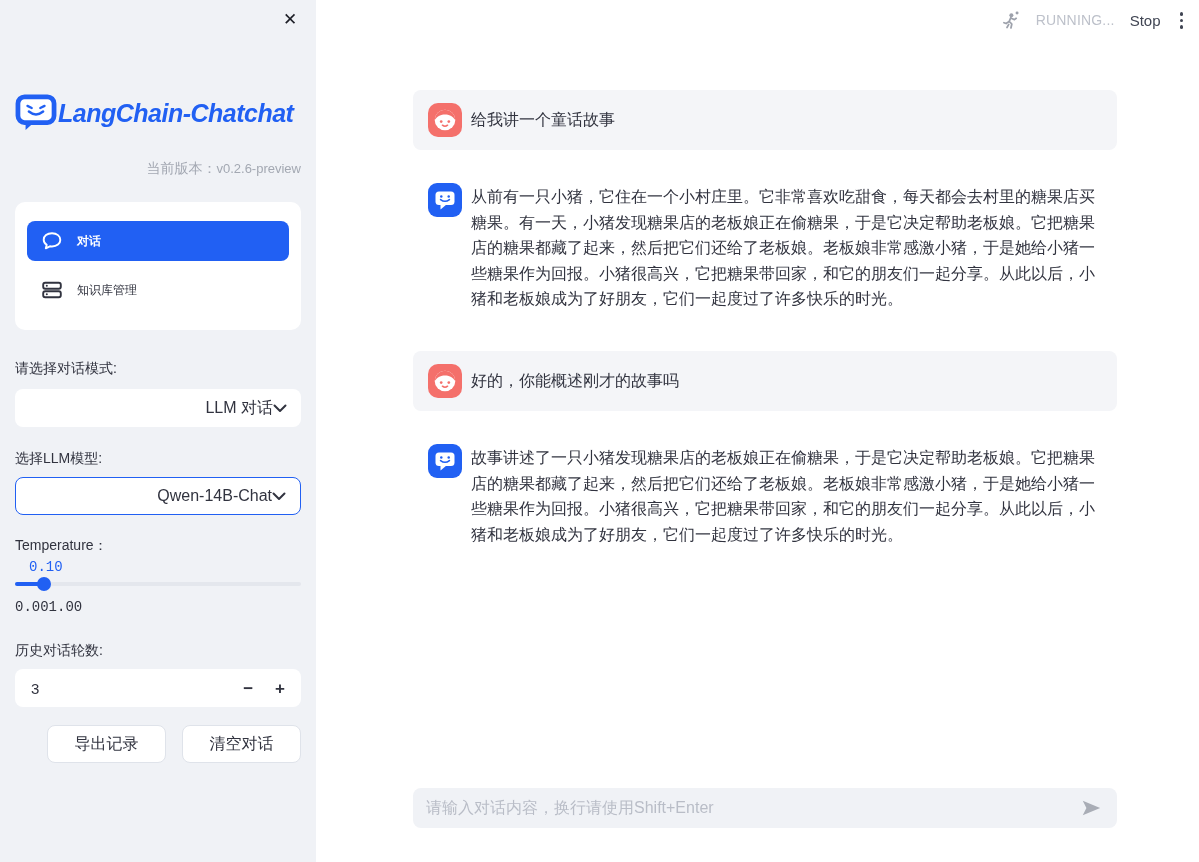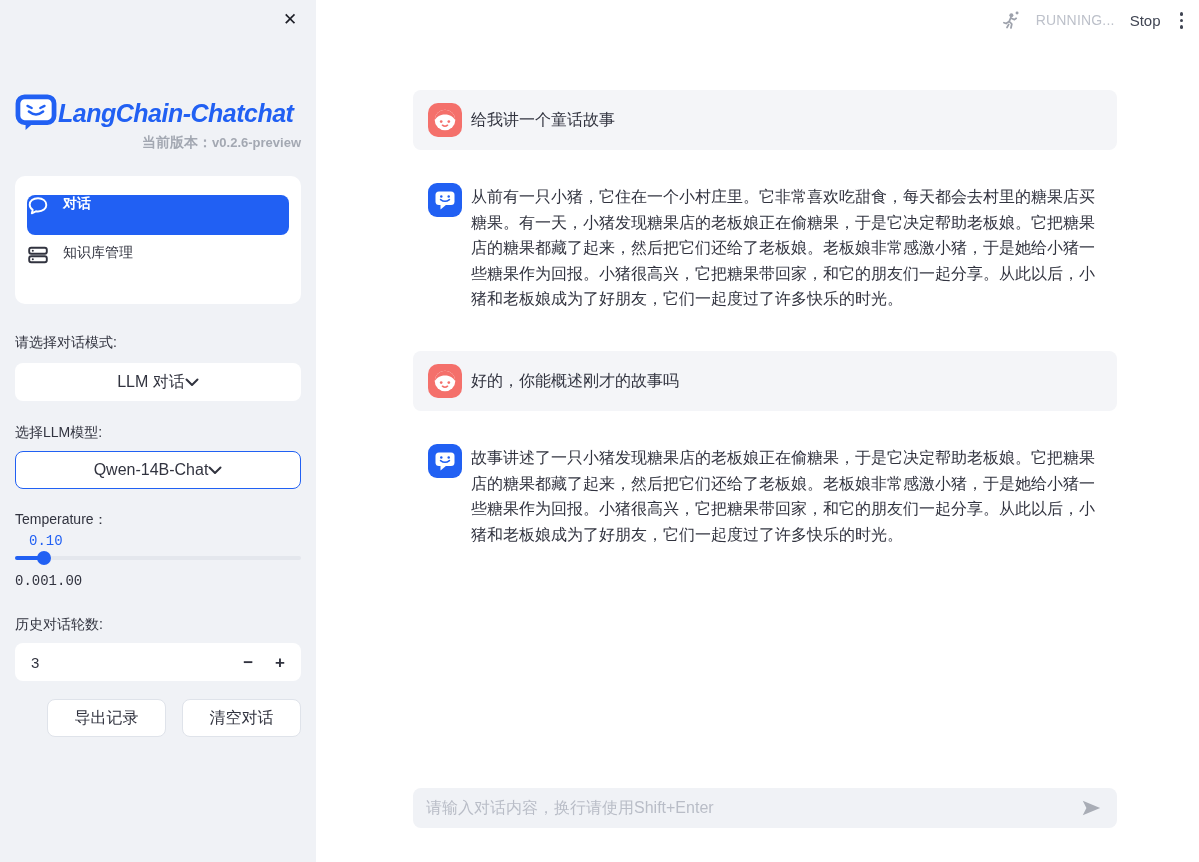--- a/index.html
+++ b/index.html
@@ -30,39 +30,39 @@
     font-size:17px;color:#1c1e26;cursor:pointer;
     width:26px;height:26px;display:flex;align-items:center;justify-content:center;
   }
   .logo{margin-top:94px;display:flex;align-items:center;gap:1px;}
   .logo-text{
     color:var(--primary);
     font-size:25px;font-weight:700;font-style:italic;
     letter-spacing:-0.5px;white-space:nowrap;
   }
   .version{
-    margin-top:2px;text-align:right;
-    color:#a3a8b2;font-size:14px;font-weight:bold;
+    margin-top:28px;text-align:right;
+    color:#a3a8b2;font-size:14px;
   }
   .version .ver-val{font-size:13px;}
   .nav-card{
     margin-top:24px;background:#fff;border-radius:10px;
     padding:19px 12px 20px;display:flex;flex-direction:column;gap:9px;
   }
   .nav-item{
-    height:40px;border-radius:8px;display:flex;align-items:flex-start;gap:14px;
-    font-size:14px;cursor:pointer;
+    height:40px;border-radius:8px;display:flex;align-items:center;gap:14px;
+    padding-left:14px;font-size:12px;cursor:pointer;
   }
   .nav-item.active{background:var(--primary);color:#fff;font-weight:700;}
   .nav-item .nav-ico{display:flex;align-items:center;}
   .side-label{margin-top:30px;font-size:14px;}
   .side-label.tight{margin-top:23px;}
   .selectbox{
     margin-top:11px;height:38px;background:#fff;border-radius:8px;
-    display:flex;align-items:center;justify-content:center;
+    display:flex;align-items:center;justify-content:flex-end;
     padding:0 14px;font-size:16px;cursor:pointer;
   }
   .selectbox.focused{border:1px solid var(--primary);margin-top:9px;}
   .temp-label{margin-top:22px;font-size:14px;}
   .temp-value{
     margin:4px 0 2px 14px;color:var(--primary);
     font-family:"Liberation Mono","DejaVu Sans Mono",monospace;font-size:14px;
   }
   .slider{position:relative;height:14px;margin-top:2px;cursor:pointer;}
   .slider .track{position:absolute;left:0;right:0;top:5px;height:4px;border-radius:2px;background:#e4e7ed;}

